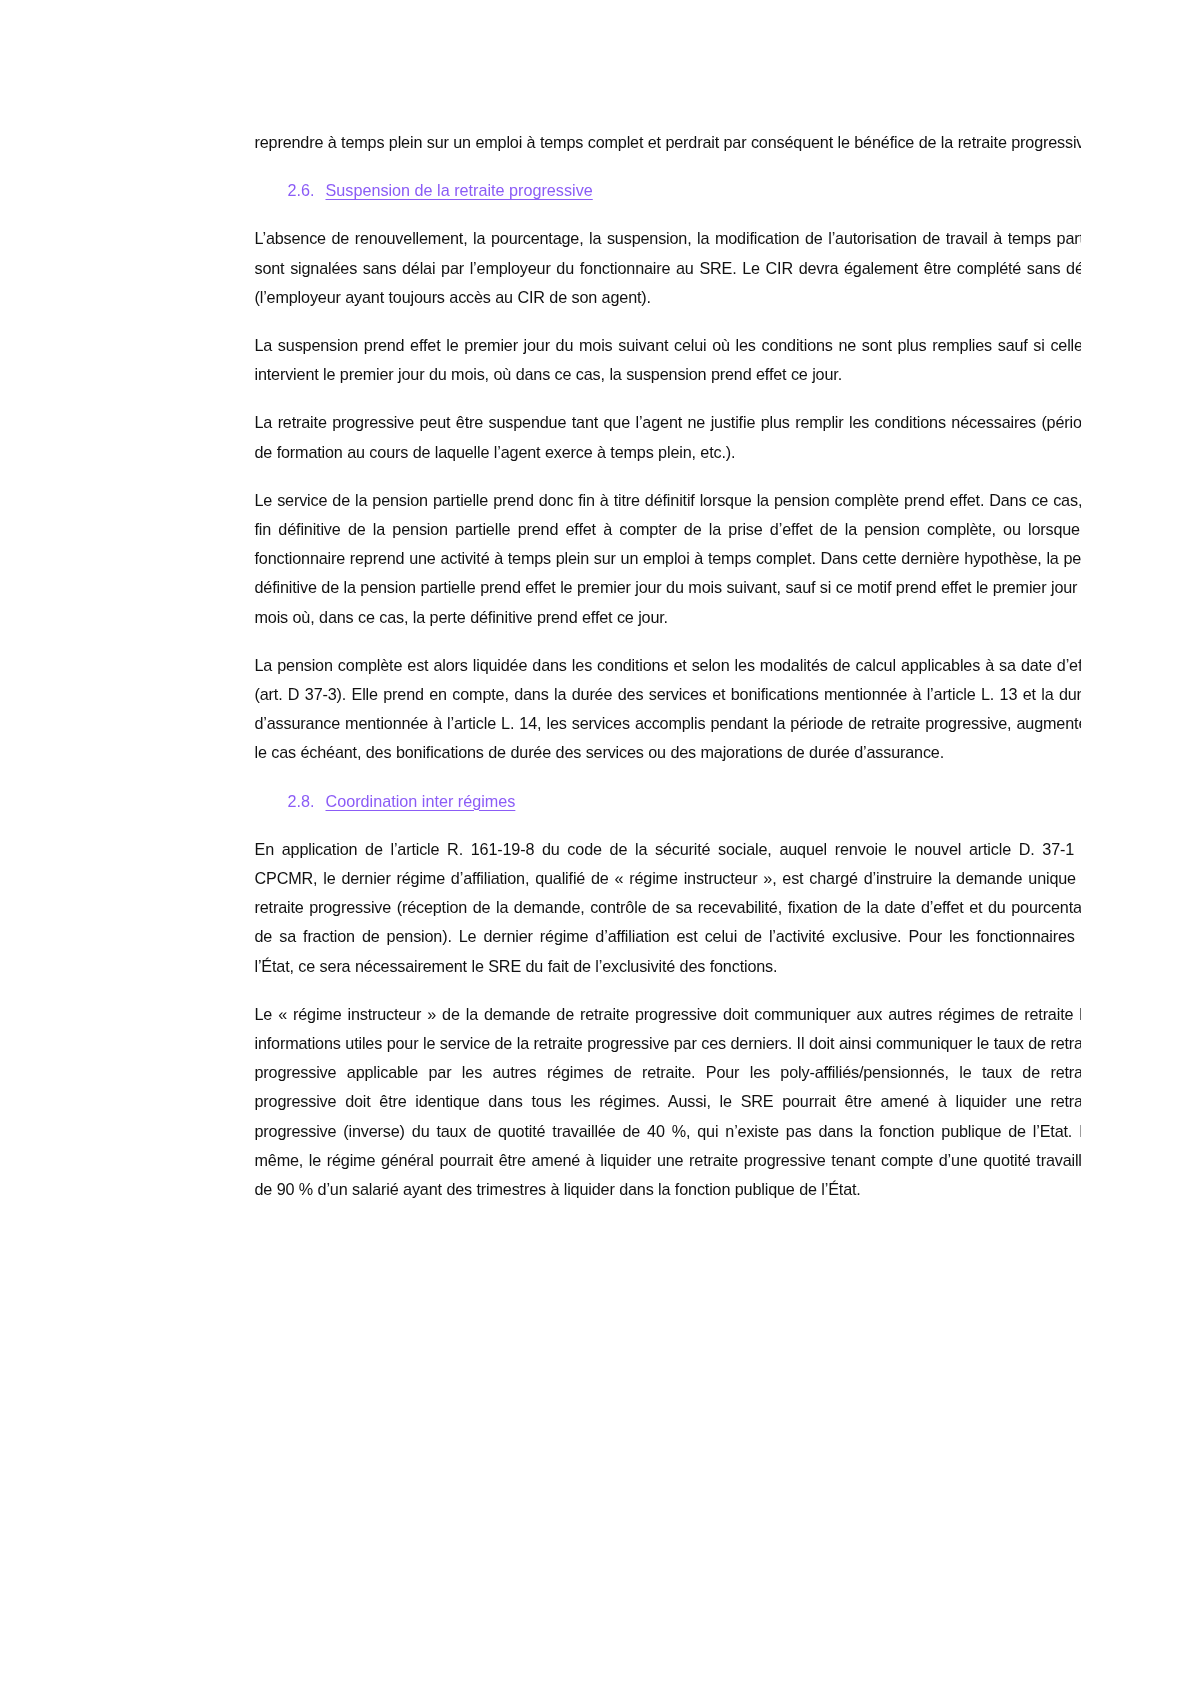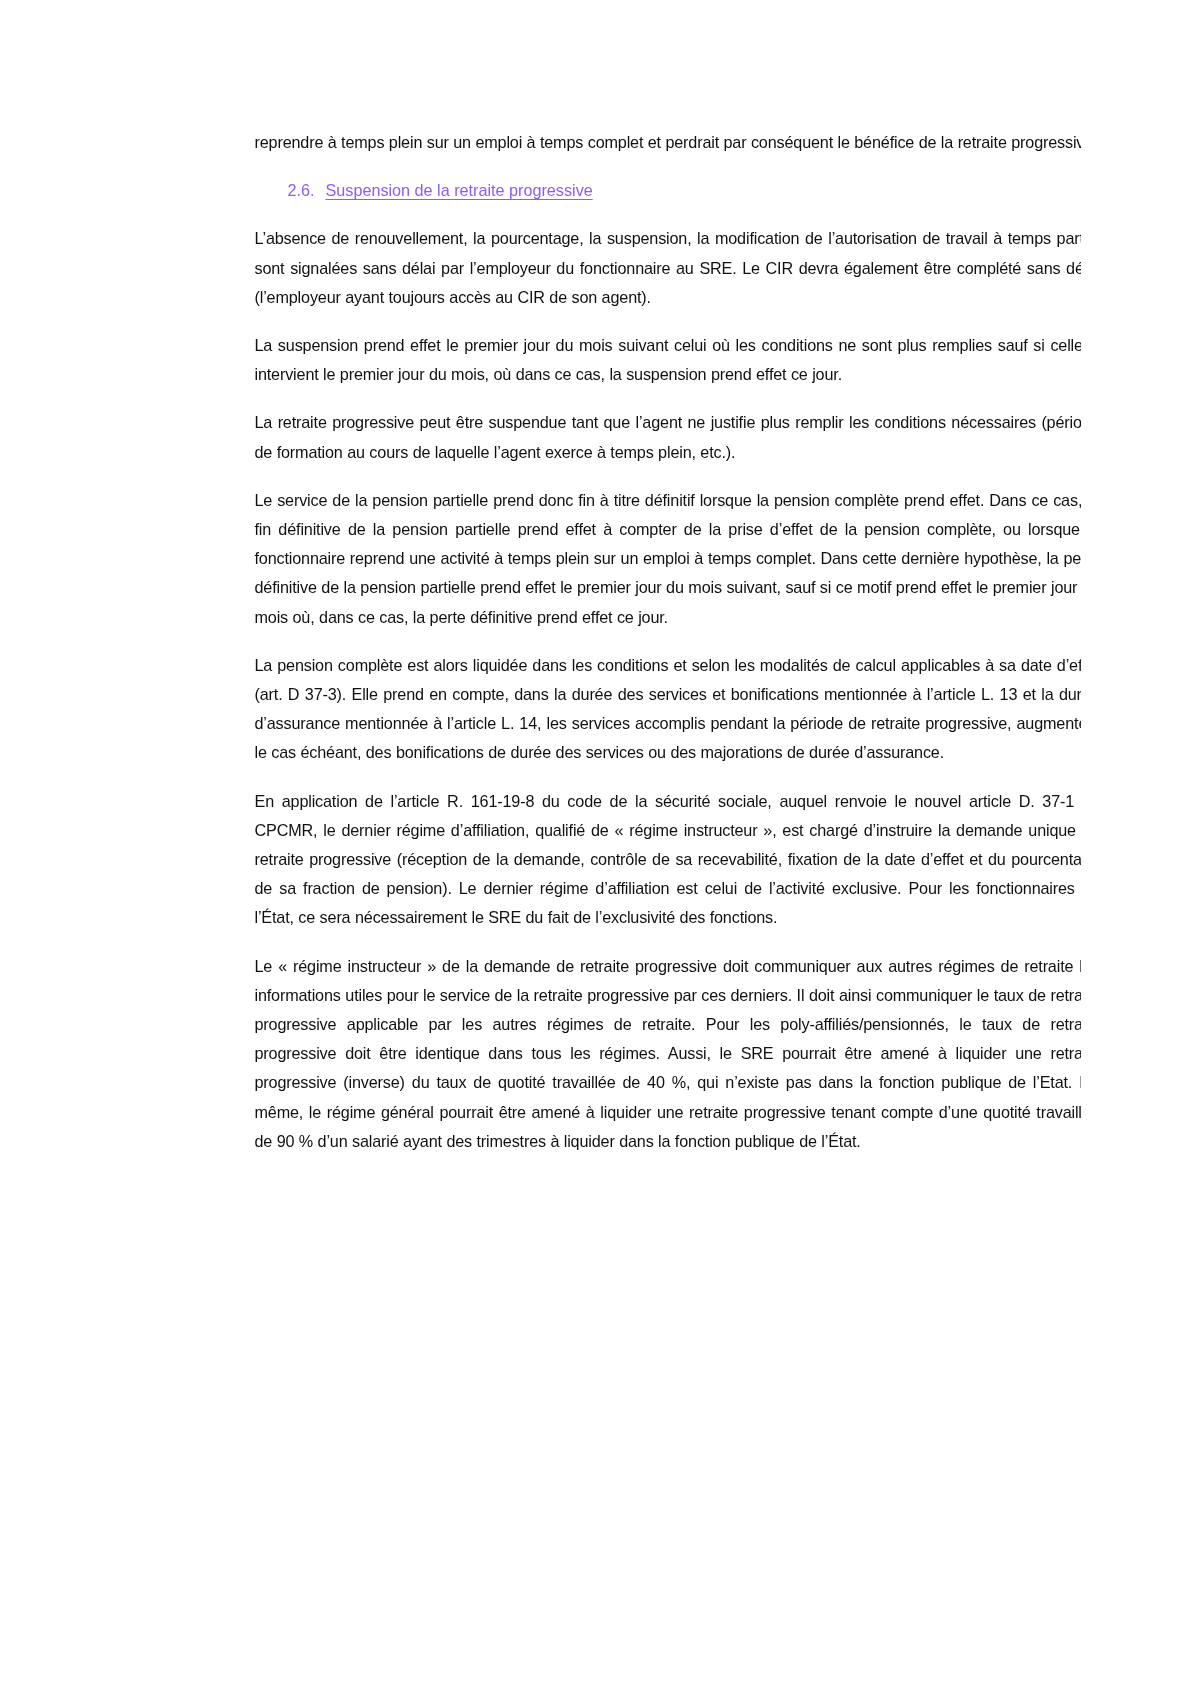--- a/index.html
+++ b/index.html
@@ -73,20 +73,23 @@
     <p class="para">La suspension prend effet le premier jour du mois suivant celui où les conditions ne sont plus remplies sauf si celle-ci intervient le premier jour du mois, où dans ce cas, la suspension prend effet ce jour.</p>
 
     <p class="para">La retraite progressive peut être suspendue tant que l’agent ne justifie plus remplir les conditions nécessaires (période de formation au cours de laquelle l’agent exerce à temps plein, etc.).</p>
 
 
 
     <p class="para">Le service de la pension partielle prend donc fin à titre définitif lorsque la pension complète prend effet. Dans ce cas, la fin définitive de la pension partielle prend effet à compter de la prise d’effet de la pension complète, ou lorsque le fonctionnaire reprend une activité à temps plein sur un emploi à temps complet. Dans cette dernière hypothèse, la perte définitive de la pension partielle prend effet le premier jour du mois suivant, sauf si ce motif prend effet le premier jour du mois où, dans ce cas, la perte définitive prend effet ce jour.</p>
 
     <p class="para">La pension complète est alors liquidée dans les conditions et selon les modalités de calcul applicables à sa date d’effet (art. D 37-3). Elle prend en compte, dans la durée des services et bonifications mentionnée à l’article L. 13 et la durée d’assurance mentionnée à l’article L. 14, les services accomplis pendant la période de retraite progressive, augmentés, le cas échéant, des bonifications de durée des services ou des majorations de durée d’assurance.</p>
 
+    <div class="heading">
+      <span class="num">2.8.</span><span class="title">Coordination inter régimes</span>
+    </div>
 
 
     <p class="para">En application de l’article R. 161-19-8 du code de la sécurité sociale, auquel renvoie le nouvel article D. 37-1 du CPCMR, le dernier régime d’affiliation, qualifié de « régime instructeur », est chargé d’instruire la demande unique de retraite progressive (réception de la demande, contrôle de sa recevabilité, fixation de la date d’effet et du pourcentage de sa fraction de pension). Le dernier régime d’affiliation est celui de l’activité exclusive. Pour les fonctionnaires de l’État, ce sera nécessairement le SRE du fait de l’exclusivité des fonctions.</p>
 
     <p class="para">Le « régime instructeur » de la demande de retraite progressive doit communiquer aux autres régimes de retraite les informations utiles pour le service de la retraite progressive par ces derniers. Il doit ainsi communiquer le taux de retraite progressive applicable par les autres régimes de retraite. Pour les poly-affiliés/pensionnés, le taux de retraite progressive doit être identique dans tous les régimes. Aussi, le SRE pourrait être amené à liquider une retraite progressive (inverse) du taux de quotité travaillée de 40 %, qui n’existe pas dans la fonction publique de l’Etat. De même, le régime général pourrait être amené à liquider une retraite progressive tenant compte d’une quotité travaillée de 90 % d’un salarié ayant des trimestres à liquider dans la fonction publique de l’État.</p>
 
   </div>
 </div>
 
 </body></html>

